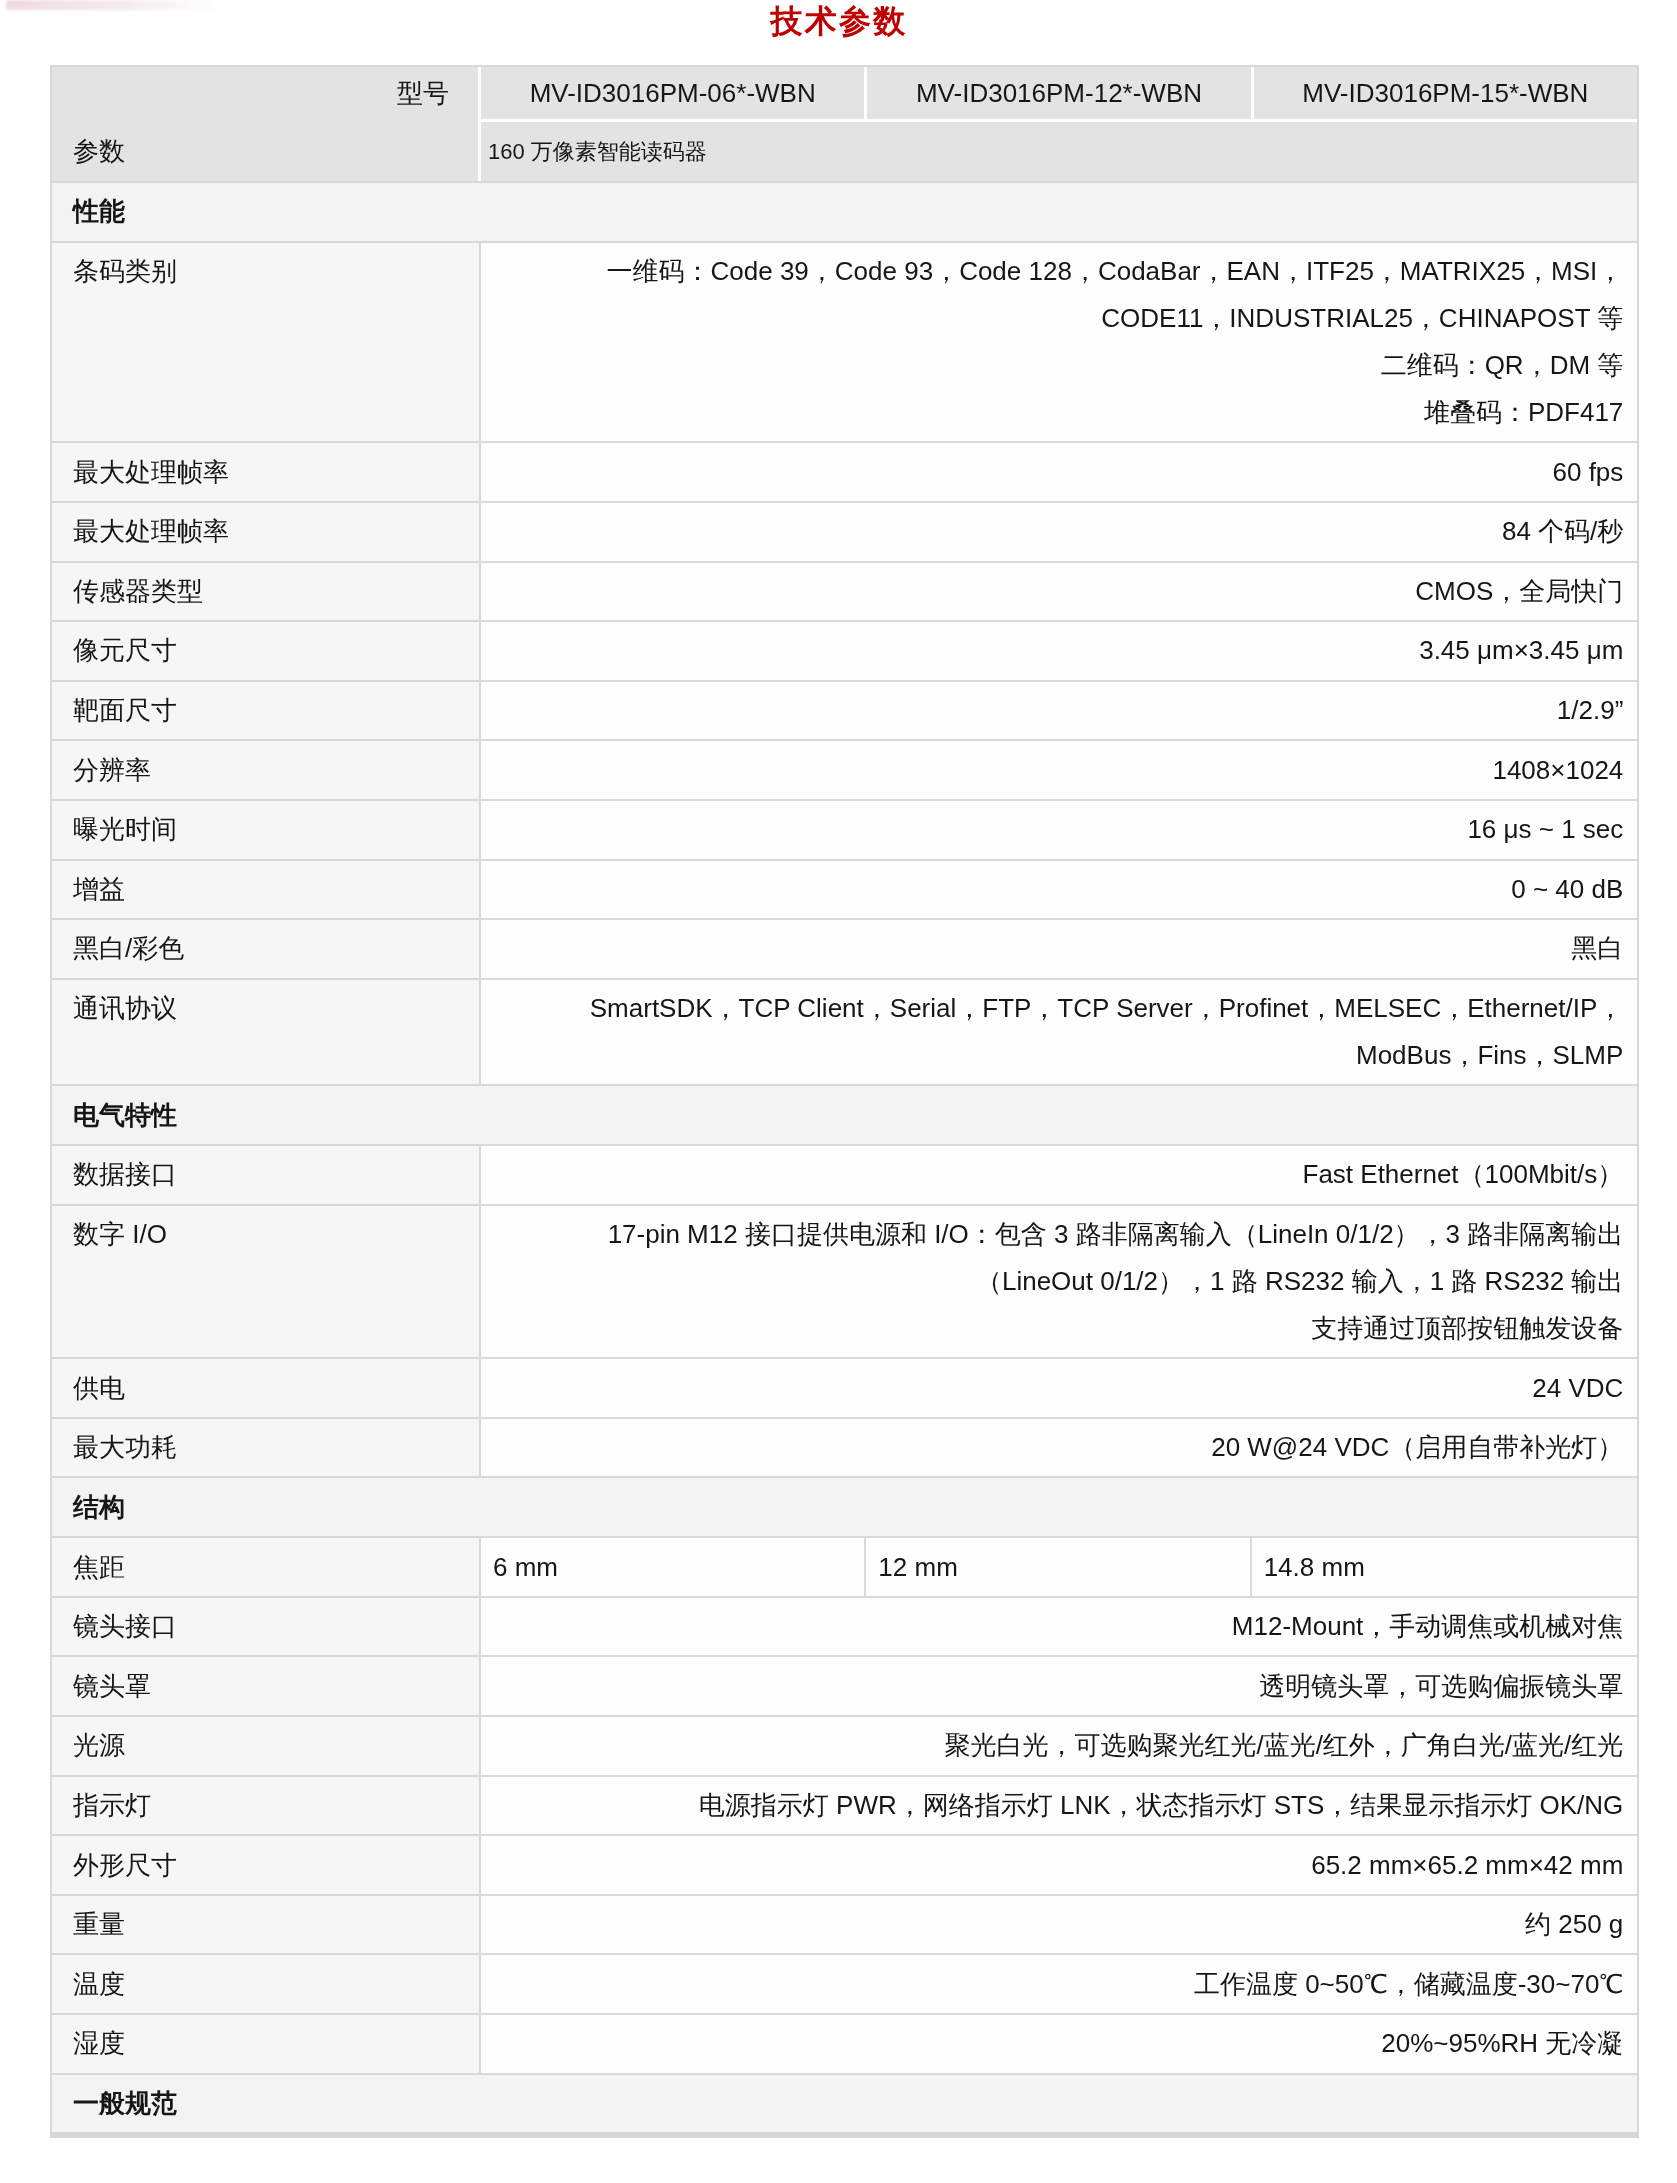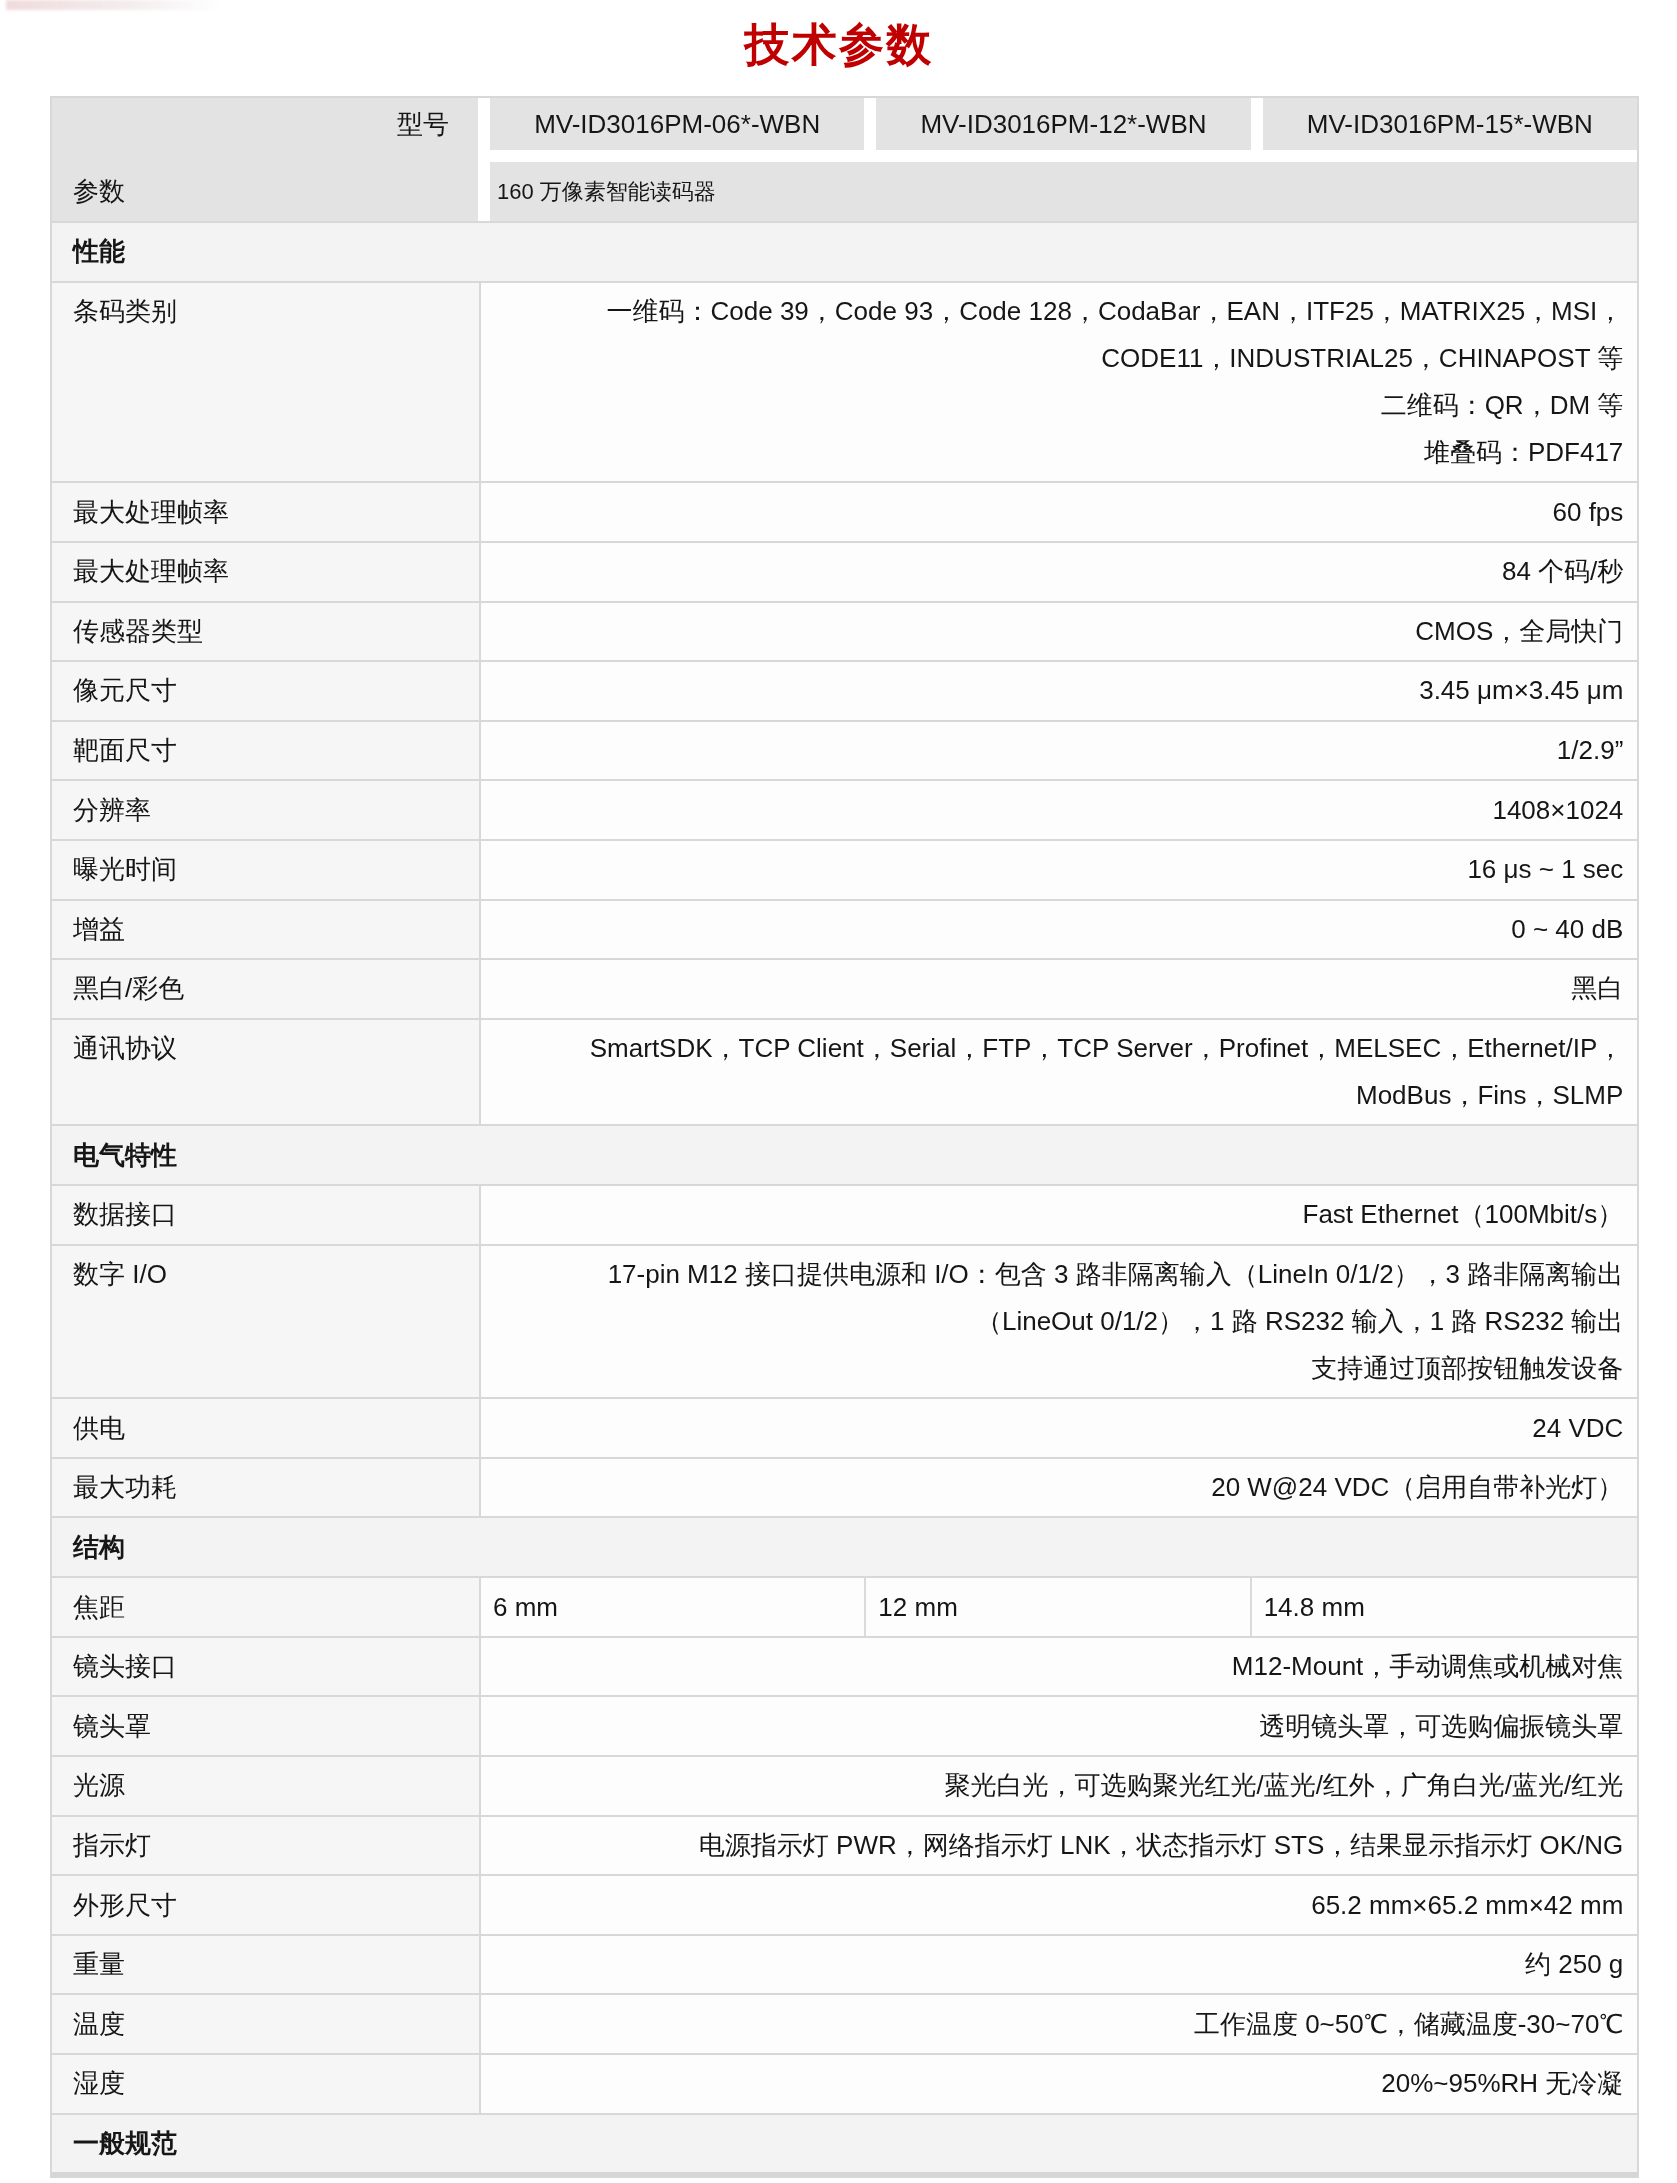--- a/index.html
+++ b/index.html
@@ -10,38 +10,38 @@
     font-family:"Liberation Sans", sans-serif;
     color:#161616;
     overflow:hidden;
   }
   .artifact {
     position:absolute; top:0; left:6px; width:228px; height:10px;
     background:linear-gradient(to right, rgba(214,160,165,.38), rgba(205,175,178,.22) 55%, rgba(210,190,192,0) 95%);
     filter:blur(1.5px);
   }
   .title {
-    padding-top:15px;
+    padding-top:0;
     text-align:center;
-    font-size:45px; font-weight:bold; letter-spacing:2.3px;
+    font-size:32px; font-weight:bold; letter-spacing:2.3px;
     margin:0 0 21px 0;
   }
   .table-wrap {
     margin-left:50px;
     width:1589px;
     box-sizing:border-box;
     border:2.3px solid #d8d8d8;
     border-bottom:6.8px solid #d6d6d6;
   }
   
   .hdr {
     display:grid;
     grid-template-columns:426px 1fr 1fr 1fr;
     grid-template-rows:52px 59px;
-    gap:12px;
+    gap:3px;
     background:#ffffff;
   }
   .hdr > div { background:#e3e3e3; }
   .corner {
     grid-row:1 / 3; grid-column:1;
     position:relative;
     background-image:linear-gradient(to bottom right,
       rgba(0,0,0,0) 0%, rgba(0,0,0,0) calc(50% - 1.5px),
       #bdbdbd calc(50% - 1.5px), #bdbdbd calc(50% + 0.8px),
       rgba(0,0,0,0) calc(50% + 0.8px), rgba(0,0,0,0) 100%);

